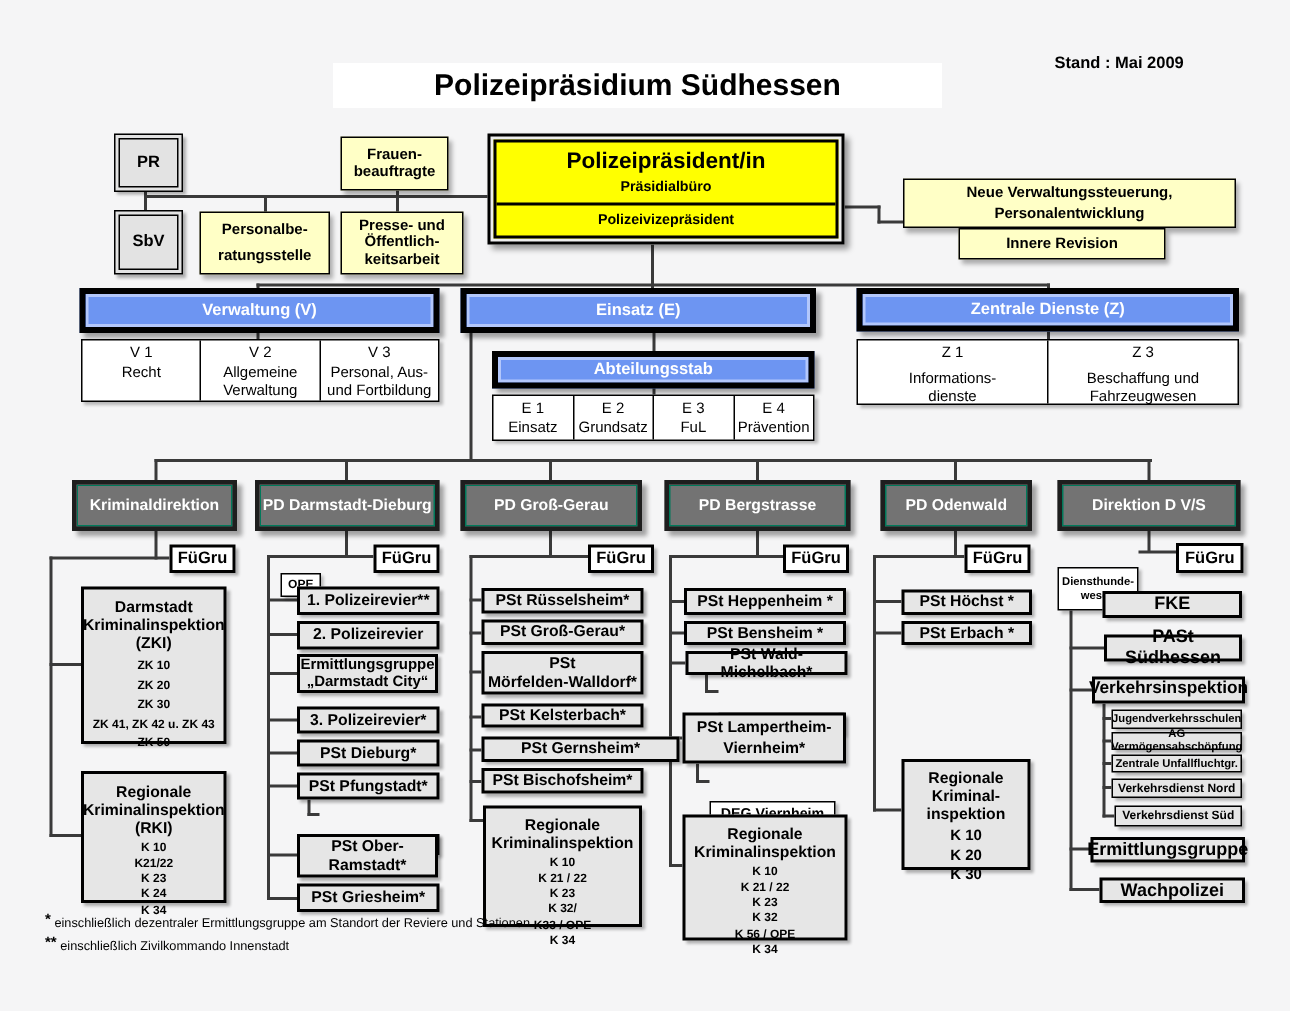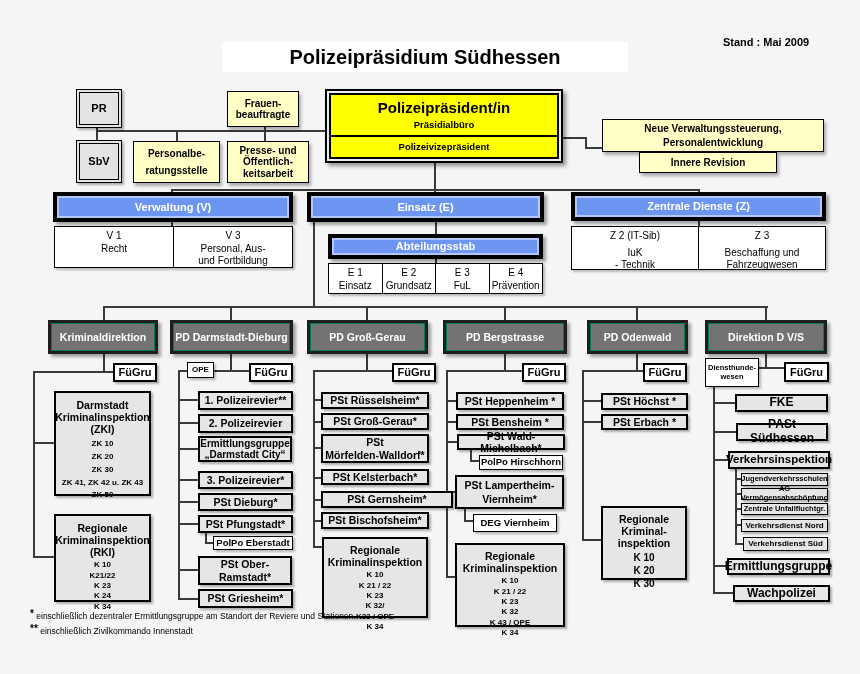--- a/index.html
+++ b/index.html
@@ -2,42 +2,42 @@
 <html><head>
 <meta charset="utf-8">
 <style>
   html,body{margin:0;padding:0;background:#f5f5f6;}
   .stage{position:relative;width:860px;height:674px;background:#f5f5f6;
          font-family:"Liberation Sans",sans-serif;overflow:hidden;color:#000;}
   .bx{position:absolute;box-sizing:border-box;display:flex;flex-direction:column;
       align-items:center;justify-content:center;text-align:center;font-weight:bold;line-height:1.15;}
   .ln{position:absolute;background:#3a3a3a;}
   .titlebox{background:#fff;font-size:20px;}
-  .stand{position:absolute;font-size:11px;font-weight:bold;margin-left:20px;}
+  .stand{position:absolute;font-size:11px;font-weight:bold;}
   .gray2{background:#e3e3e3;border:4px double #000;font-size:11px;box-shadow:2px 2px 2px rgba(0,0,0,.3);}
   .cream{background:#ffffc6;border:1px solid #000;font-size:10px;box-shadow:2px 3px 3px rgba(0,0,0,.3);}
   .mainbox{background:#ededed;border:2px solid #000;padding:2px;box-shadow:3px 3px 4px rgba(0,0,0,.4);}
   .maininner{box-sizing:border-box;border:2px solid #000;background:#ffff00;width:100%;height:100%;
              display:flex;flex-direction:column;}
   .maintop{flex:1;display:flex;flex-direction:column;align-items:center;justify-content:center;gap:3px;}
   .mainttl{font-size:15px;font-weight:bold;}
   .mainsub{font-size:9.5px;font-weight:bold;}
   .mainbot{border-top:2px solid #000;height:20px;display:flex;align-items:center;justify-content:center;
            font-size:9.5px;font-weight:bold;}
   .blue{background:#6d95f2;border:4px solid #000;color:#fff;font-size:11px;
         box-shadow:inset 0 0 0 2px #b3c7fb,3px 3px 3px rgba(0,0,0,.35);}
   .green{background:#737373;border:3px solid #1e1e1e;color:#fff;font-size:10.5px;
          box-shadow:inset 0 0 0 1px #00795a,3px 3px 3px rgba(0,0,0,.35);}
   .row{position:absolute;box-sizing:border-box;display:flex;background:#fff;border:1px solid #000;
        font-size:10px;text-align:center;box-shadow:2px 2px 2px rgba(0,0,0,.25);}
   .row .cell{flex:1;display:flex;flex-direction:column;align-items:center;justify-content:flex-start;
              padding-top:3px;border-left:1px solid #000;line-height:1.25;}
   .row .cell:first-child{border-left:none;}
   .st{background:#e6e6e6;border:2px solid #000;font-size:10.5px;box-shadow:2px 2px 2px rgba(0,0,0,.3);}
-  .wh{background:#fff;border:1px solid #000;font-size:9.5px;box-shadow:2px 2px 2px rgba(0,0,0,.25);}
+  .wh{background:#fff;border:1px solid #000;font-size:9.5px;box-shadow:2px 2px 2px rgba(0,0,0,.25);margin-top:20px;}
   .fg{background:#fff;border:2px solid #000;font-size:11px;box-shadow:2px 2px 2px rgba(0,0,0,.3);}
   .fs8{font-size:8px;} .fs12{font-size:12px;} .fs115{font-size:11.5px;} .fs75{font-size:7.5px;}
   .units{font-size:8px;line-height:1.6;margin-top:3px;}
   .units2{font-size:8px;line-height:1.3;margin-top:2px;}
   .units3{font-size:10px;line-height:1.3;margin-top:2px;}
   .fn{position:absolute;font-size:8.5px;font-weight:normal;white-space:nowrap;}
   .fnstar{font-weight:bold;font-size:10px;position:relative;top:-2px;}
 </style>
 </head>
 <body>
@@ -179,20 +179,25 @@
 
   <div class="bx blue" style="left:53px;top:192px;width:240px;height:30px">
     <span>Verwaltung (V)</span>
   </div>
   <div class="row" style="left:54px;top:226px;width:239px;height:42px">
     <div class="cell">
       <span>V 1</span>
       <span>Recht</span>
     </div>
     <div class="cell">
+      <span>V 2</span>
+      <span>Allgemeine</span>
+      <span>Verwaltung</span>
+    </div>
+    <div class="cell">
       <span>V 3</span>
       <span>Personal, Aus-</span>
       <span>und Fortbildung</span>
     </div>
   </div>
   <div class="bx blue" style="left:307px;top:192px;width:237px;height:30px">
     <span>Einsatz (E)</span>
   </div>
   <div class="bx blue" style="left:328px;top:234px;width:215px;height:25px">
     <span>Abteilungsstab</span>
@@ -213,23 +218,23 @@
     <div class="cell">
       <span>E 4</span>
       <span>Prävention</span>
     </div>
   </div>
   <div class="bx blue" style="left:571px;top:192px;width:255px;height:29px">
     <span>Zentrale Dienste (Z)</span>
   </div>
   <div class="row" style="left:571px;top:226px;width:255px;height:44px">
     <div class="cell">
-      <span>Z 2 (IT-Sib)</span>
-      <span style="margin-top:4px">IuK</span>
-      <span>- Technik</span>
+      <span>Z 1</span>
+      <span style="margin-top:4px">Informations-</span>
+      <span>dienste</span>
     </div>
     <div class="cell">
       <span>Z 3</span>
       <span style="margin-top:4px">Beschaffung und</span>
       <span>Fahrzeugwesen</span>
     </div>
   </div>
 
   <div class="bx green" style="left:48px;top:320px;width:110px;height:34px">
     <span>Kriminaldirektion</span>
@@ -383,21 +388,21 @@
       <span>DEG Viernheim</span>
     </div>
   <div class="bx st" style="left:455px;top:543px;width:110px;height:84px;justify-content:flex-start;padding-top:5px">
     <span>Regionale</span>
     <span>Kriminalinspektion</span>
     <div class="units2">
       <div>K 10</div>
       <div>K 21 / 22</div>
       <div>K 23</div>
       <div>K 32</div>
-      <div>K 43 / OPE</div>
+      <div>K 56 / OPE</div>
       <div>K 34</div>
     </div>
   </div>
 
   <div class="bx st" style="left:601px;top:393px;width:87px;height:17px">
       <span>PSt Höchst *</span>
     </div>
   <div class="bx st" style="left:601px;top:414px;width:87px;height:16px">
       <span>PSt Erbach *</span>
     </div>

